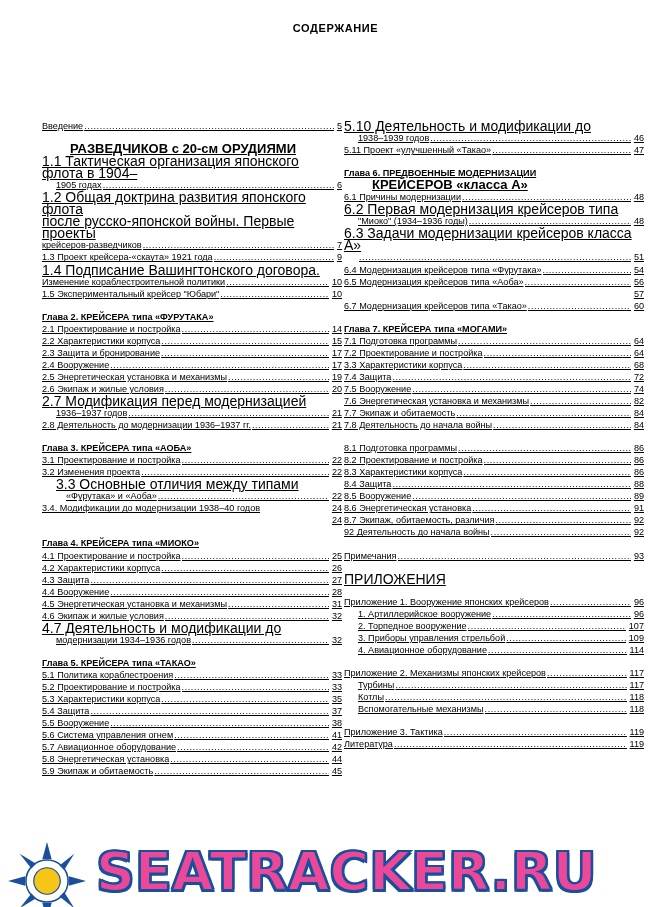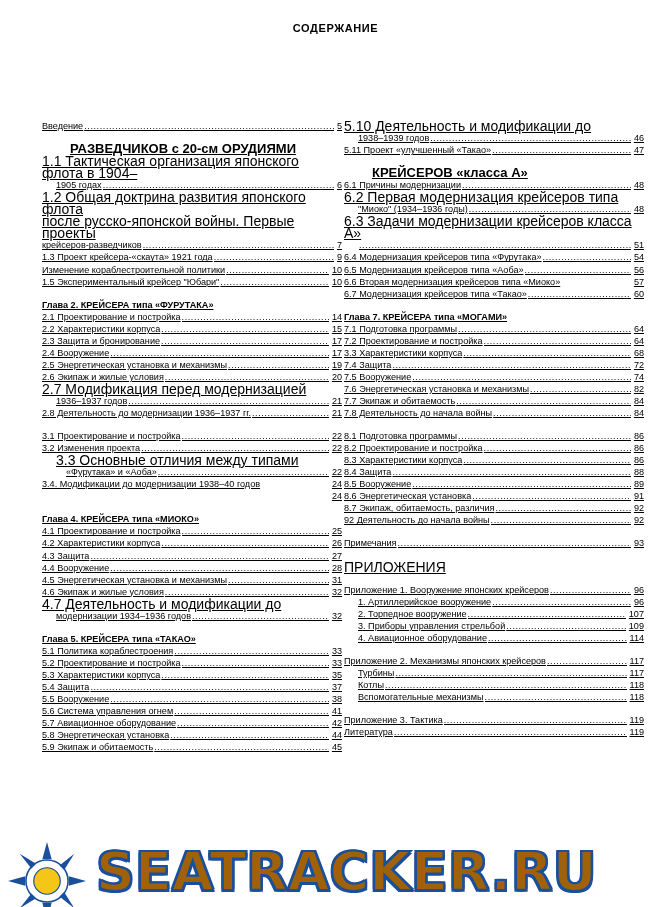--- a/index.html
+++ b/index.html
@@ -98,21 +98,21 @@
     pointer-events: none;
   }
   .wm-text {
     position: absolute;
     left: 96px;
     top: 6px;
     font-family: "DejaVu Sans", sans-serif;
     font-weight: bold;
     font-size: 54px;
     letter-spacing: 0px;
-    color: #a16207;
+    color: #ec4899;
     -webkit-text-stroke: 2px #1a4f9c;
     text-shadow:
       -1.5px -1.5px 0 #1a4f9c,
        1.5px -1.5px 0 #1a4f9c,
       -1.5px  1.5px 0 #1a4f9c,
        1.5px  1.5px 0 #1a4f9c;
     white-space: nowrap;
   }
   .wm-sun {
     position: absolute;
@@ -149,20 +149,21 @@
         <div class="entry">
           <span class="label">крейсеров-разведчиков</span>
           <span class="dots">................................................................................................................................................................</span>
           <span class="page-no">7</span>
         </div>
         <div class="entry">
           <span class="label">1.3 Проект крейсера-«скаута» 1921 года</span>
           <span class="dots">................................................................................................................................................................</span>
           <span class="page-no">9</span>
         </div>
+        <div class="plain">1.4 Подписание Вашингтонского договора.</div>
         <div class="entry">
           <span class="label">Изменение кораблестроительной политики</span>
           <span class="dots">................................................................................................................................................................</span>
           <span class="page-no">10</span>
         </div>
         <div class="entry">
           <span class="label">1.5 Экспериментальный крейсер "Юбари"</span>
           <span class="dots">................................................................................................................................................................</span>
           <span class="page-no">10</span>
         </div>
@@ -203,20 +204,21 @@
           <span class="label">1936–1937 годов</span>
           <span class="dots">................................................................................................................................................................</span>
           <span class="page-no">21</span>
         </div>
         <div class="entry">
           <span class="label">2.8 Деятельность до модернизации 1936–1937 гг.</span>
           <span class="dots">................................................................................................................................................................</span>
           <span class="page-no">21</span>
         </div>
         <div class="gap-m"></div>
+        <div class="hdr">Глава 3. КРЕЙСЕРА типа «АОБА»</div>
         <div class="entry">
           <span class="label">3.1 Проектирование и постройка</span>
           <span class="dots">................................................................................................................................................................</span>
           <span class="page-no">22</span>
         </div>
         <div class="entry">
           <span class="label">3.2 Изменения проекта</span>
           <span class="dots">................................................................................................................................................................</span>
           <span class="page-no">22</span>
         </div>
@@ -327,20 +329,21 @@
           <span class="label">1938–1939 годов</span>
           <span class="dots">................................................................................................................................................................</span>
           <span class="page-no">46</span>
         </div>
         <div class="entry">
           <span class="label">5.11 Проект «улучшенный «Такао»</span>
           <span class="dots">................................................................................................................................................................</span>
           <span class="page-no">47</span>
         </div>
         <div class="gap-m"></div>
+        <div class="hdr">Глава 6. ПРЕДВОЕННЫЕ МОДЕРНИЗАЦИИ</div>
         <div class="hdr-line2">КРЕЙСЕРОВ «класса А»</div>
         <div class="entry">
           <span class="label">6.1 Причины модернизации</span>
           <span class="dots">................................................................................................................................................................</span>
           <span class="page-no">48</span>
         </div>
         <div class="plain">6.2 Первая модернизация крейсеров типа</div>
         <div class="entry sub1">
           <span class="label">"Миоко" (1934–1936 годы)</span>
           <span class="dots">................................................................................................................................................................</span>
@@ -356,21 +359,20 @@
           <span class="label">6.4 Модернизация крейсеров типа «Фурутака»</span>
           <span class="dots">................................................................................................................................................................</span>
           <span class="page-no">54</span>
         </div>
         <div class="entry">
           <span class="label">6.5 Модернизация крейсеров типа «Аоба»</span>
           <span class="dots">................................................................................................................................................................</span>
           <span class="page-no">56</span>
         </div>
         <div class="entry">
-          <span class="label">6.6 Вторая модернизация крейсеров типа «Миоко»</span>
           <span class="dots"> </span>
           <span class="page-no">57</span>
         </div>
         <div class="entry">
           <span class="label">6.7 Модернизация крейсеров типа «Такао»</span>
           <span class="dots">................................................................................................................................................................</span>
           <span class="page-no">60</span>
         </div>
         <div class="gap-m"></div>
         <div class="hdr">Глава 7. КРЕЙСЕРА типа «МОГАМИ»</div>

